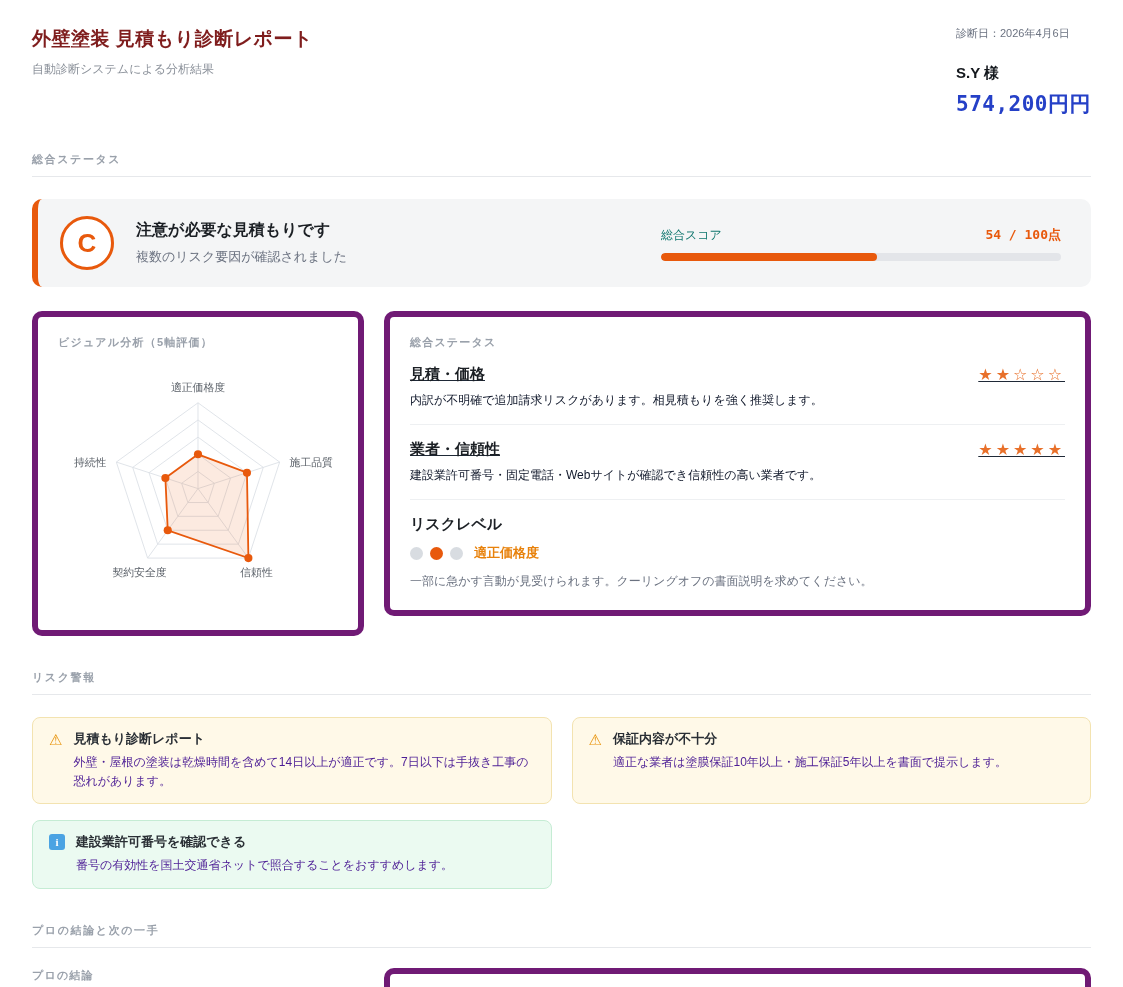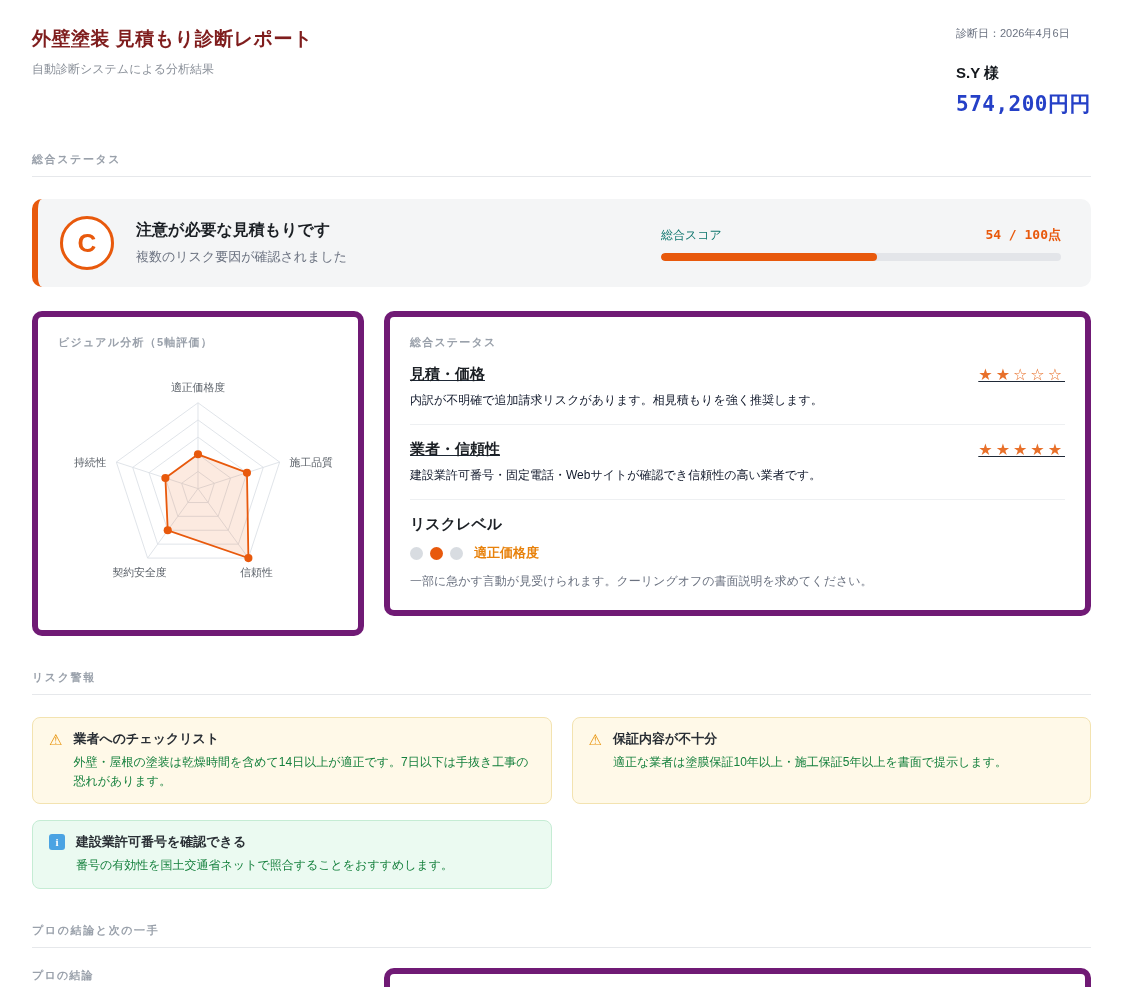--- a/index.html
+++ b/index.html
@@ -79,21 +79,21 @@
   .alert { border-radius: 8px; padding: 12px 16px; display: flex; gap: 11px; align-items: flex-start; }
   .alert.warning { background: #fff9e8; border: 1px solid #f3e3b0; }
   .alert.info { background: #ebfaf1; border: 1px solid #c5ecd4; width: calc(50% - 10px); margin-top: 16px; }
   .warning-icon { font-size: 15px; line-height: 1.3; color: #e8940c; flex-shrink: 0; }
   .info-icon {
     width: 16px; height: 16px; border-radius: 3px; background: #4ba3e3; color: #fff;
     font-size: 11px; font-weight: bold; display: flex; align-items: center; justify-content: center;
     flex-shrink: 0; margin-top: 1px; font-family: "Liberation Serif", serif;
   }
   .alert-title { font-size: 13px; font-weight: bold; color: #2a2f35; }
-  .alert-desc { font-size: 12px; color: #15803d; margin-top: 5px; line-height: 1.6; }
+  .alert-desc { font-size: 12px; color: #4c1d95; margin-top: 5px; line-height: 1.6; }
 
   
   .conclusion-grid { display: grid; grid-template-columns: 332px 1fr; gap: 20px; margin-top: 20px; align-items: start; }
   .verdict-card { background: #fff9e8; border: 1px solid #f3e3b0; border-radius: 8px; padding: 16px 16px 18px; display: flex; gap: 12px; align-items: flex-start; }
   .verdict-icon { font-size: 19px; line-height: 1.3; color: #e8940c; flex-shrink: 0; }
   .verdict-title { font-size: 15px; font-weight: bold; color: #e8590c; line-height: 1.55; }
 
   .checklist-card { padding-bottom: 8px; }
   .checklist-items { margin-top: 6px; }
   .check-item { display: flex; align-items: flex-start; gap: 13px; padding: 14px 2px; border-bottom: 1px solid #f0f2f4; }
@@ -198,21 +198,21 @@
       </div>
     </div>
   </div>
 
   <div class="section-head">リスク警報</div>
 
   <div class="warnings-grid">
       <div class="alert warning">
     <span class="warning-icon">⚠</span>
     <div>
-      <div class="alert-title">業者へのチェックリスト</div>
+      <div class="alert-title">見積もり診断レポート</div>
       <div class="alert-desc">外壁・屋根の塗装は乾燥時間を含めて14日以上が適正です。7日以下は手抜き工事の恐れがあります。</div>
     </div>
   </div>
       <div class="alert warning">
     <span class="warning-icon">⚠</span>
     <div>
       <div class="alert-title">保証内容が不十分</div>
       <div class="alert-desc">適正な業者は塗膜保証10年以上・施工保証5年以上を書面で提示します。</div>
     </div>
   </div>

